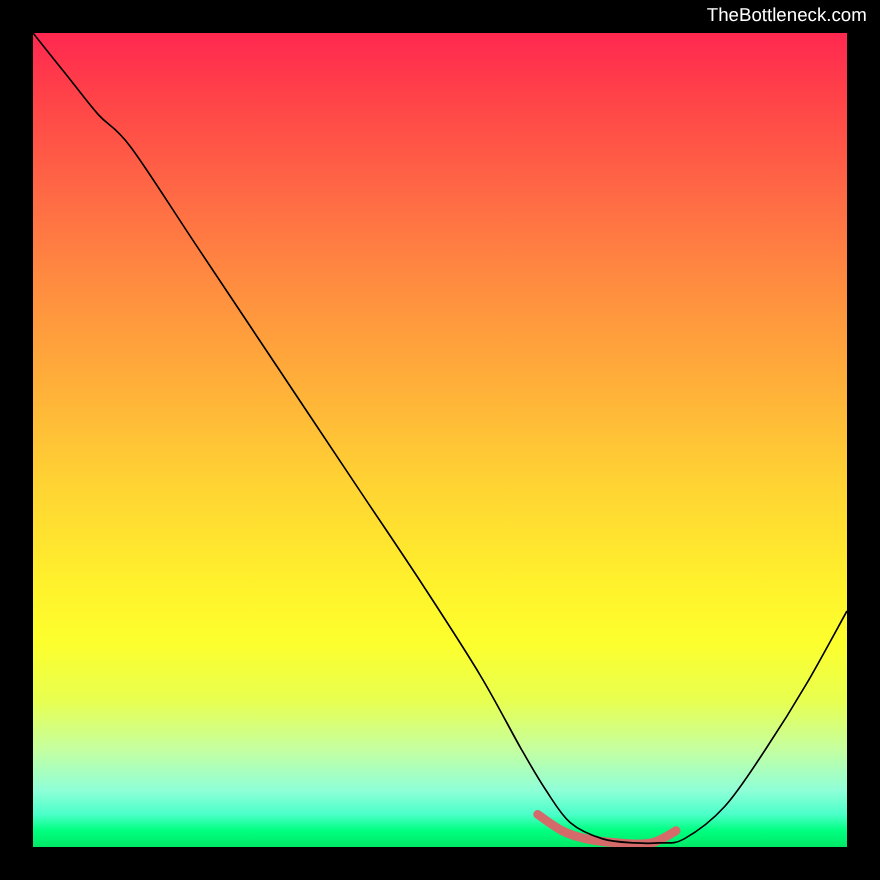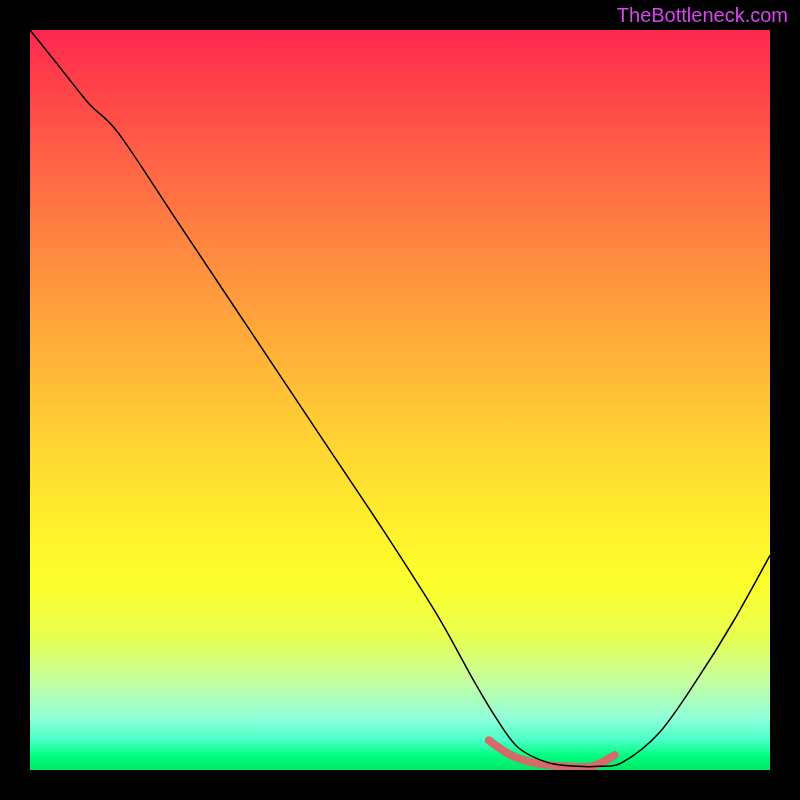--- a/index.html
+++ b/index.html
@@ -7,22 +7,22 @@
     width: 800px;
     height: 800px;
     background: #000;
     position: relative;
     font-family: Arial, sans-serif;
   }
   .watermark {
     position: absolute;
     top: 4px;
     right: 12px;
-    color: #d946ef;
-    font-size: 20px;
+    color: #ffffff;
+    font-size: 17px;
     font-weight: 500;
     z-index: 10;
   }
   .plot-area {
     position: absolute;
     left: 30px;
     top: 30px;
     width: 740px;
     height: 740px;
     overflow: hidden;

